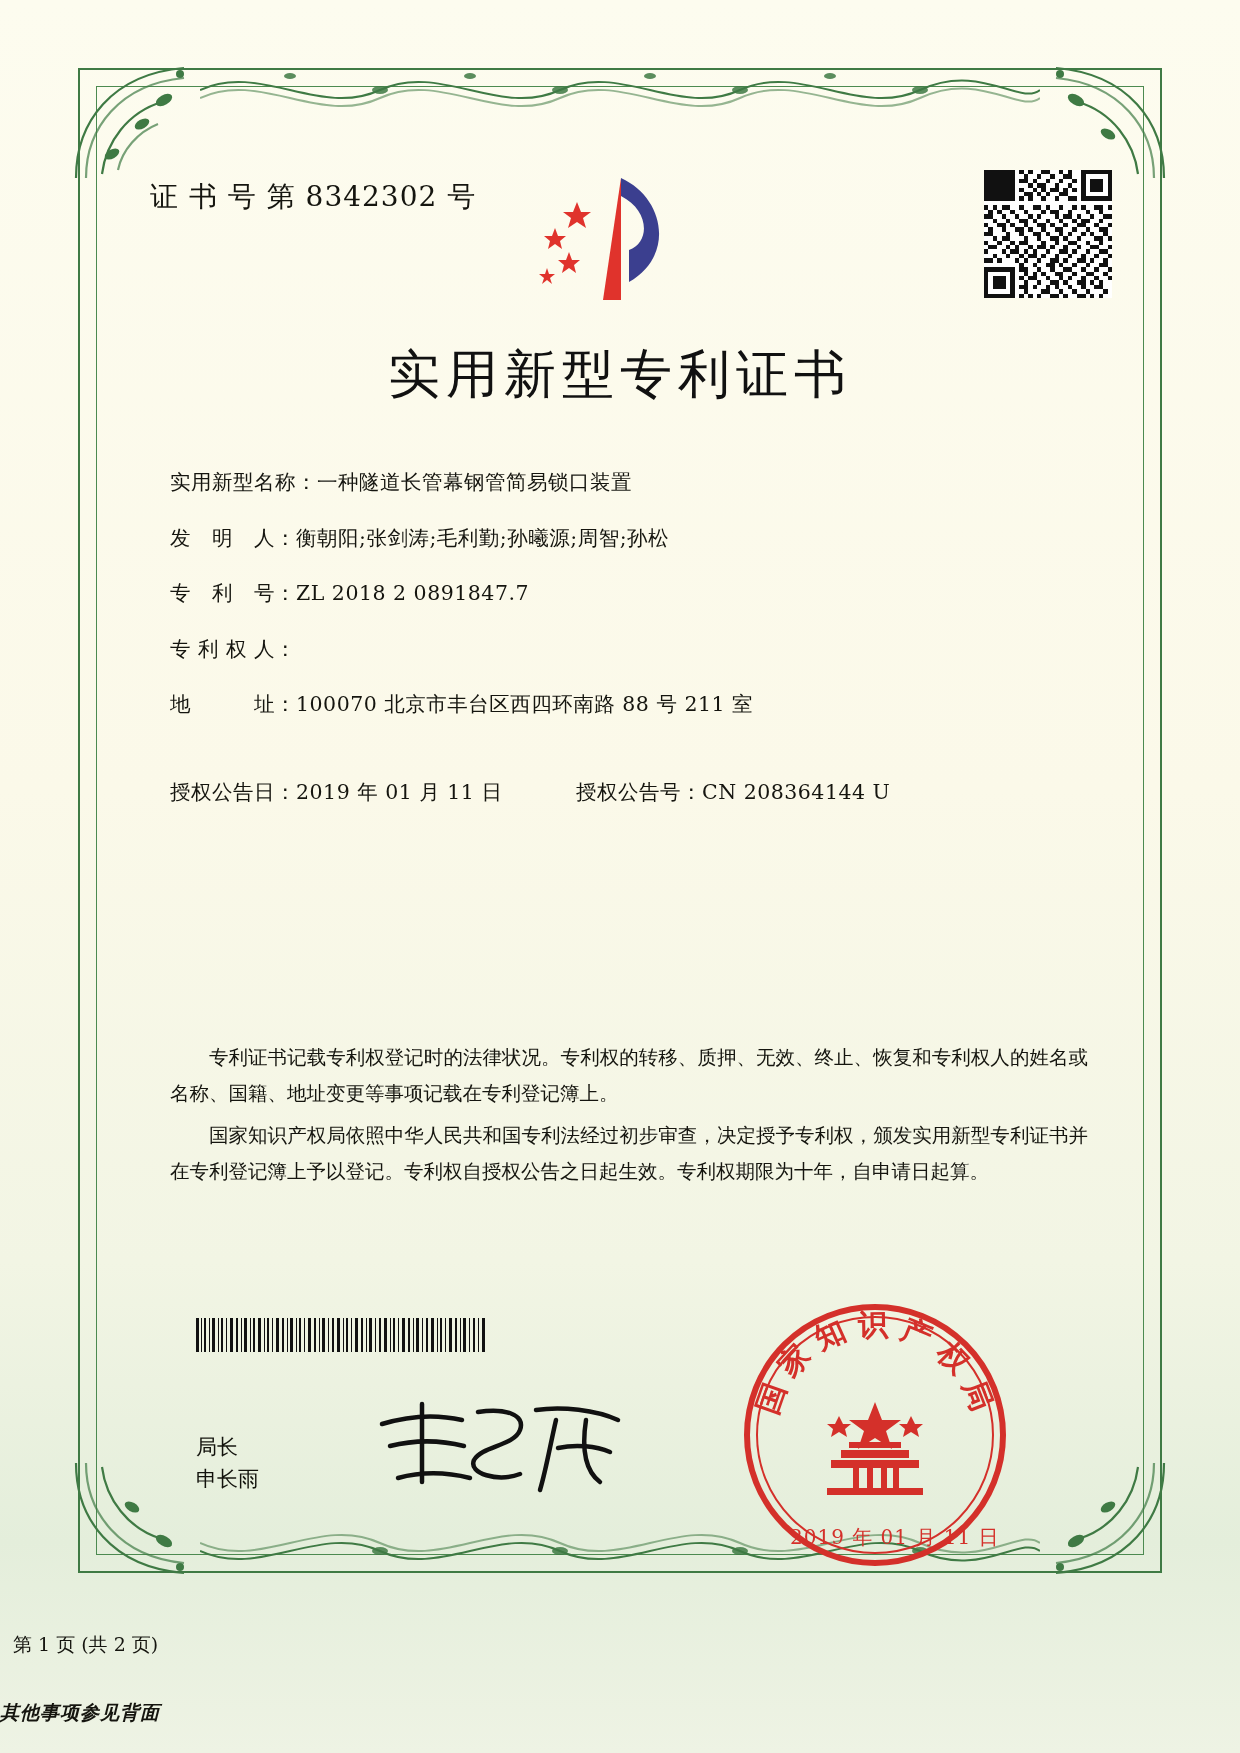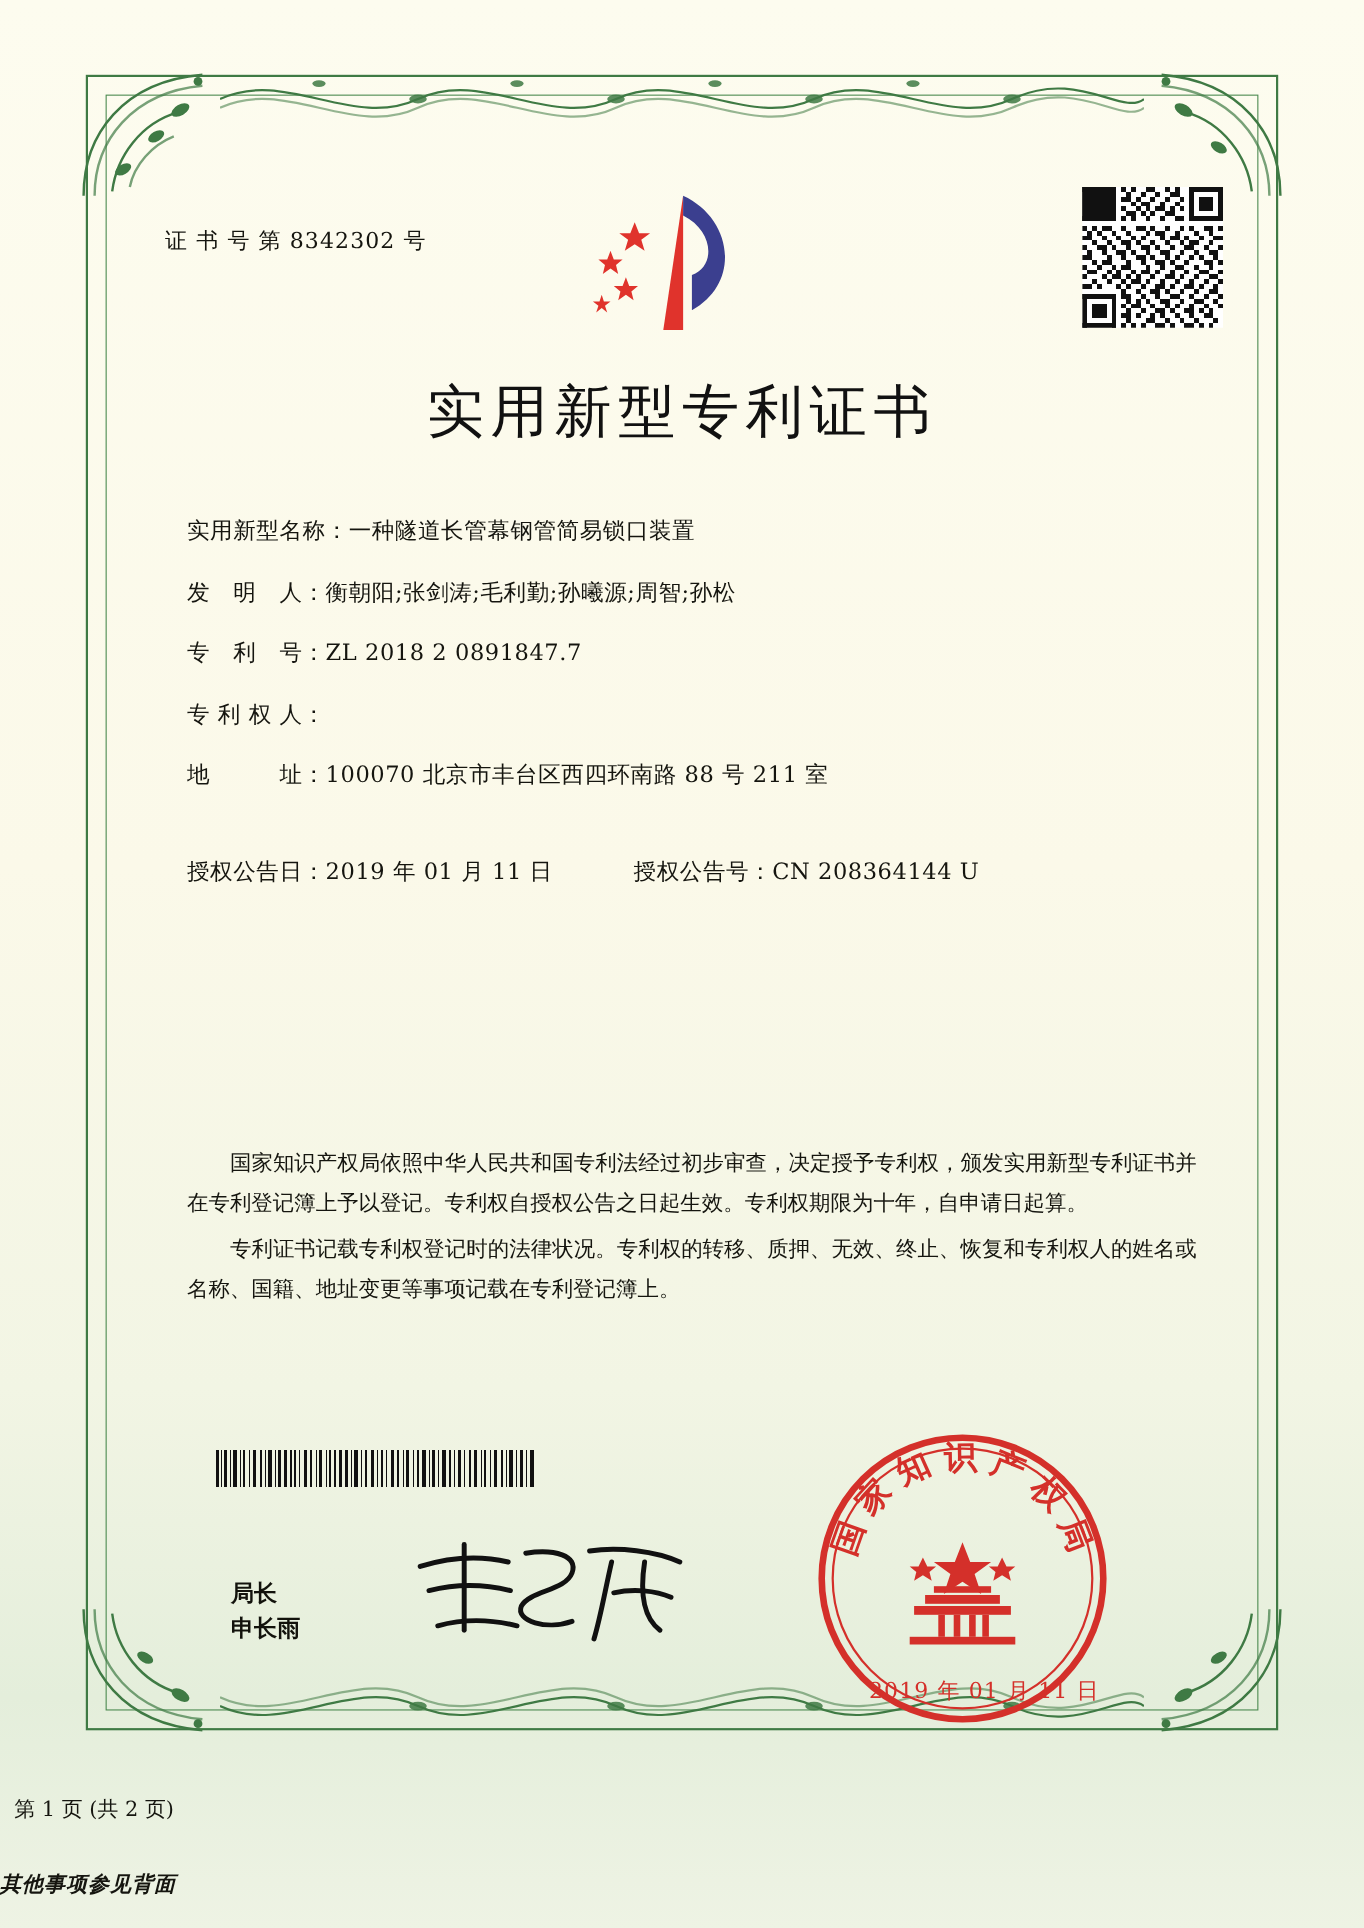--- a/index.html
+++ b/index.html
@@ -69,25 +69,24 @@
     height: 58px;
     pointer-events: none;
     transform: scaleY(-1);
   }
 
   
   .cert-no {
     position: absolute;
     left: 150px;
     top: 178px;
-    font-size: 20px;
+    font-size: 28px;
     letter-spacing: 1px;
     color: #15150f;
     font-family: "DejaVu Serif", "Liberation Serif", serif;
-    margin-top: 27px;
   }
   .qr {
     position: absolute;
     right: 128px;
     top: 170px;
     width: 128px;
     height: 128px;
   }
   .qr svg { display:block; }
 
@@ -170,24 +169,24 @@
     left: 196px;
     top: 1318px;
     width: 290px;
     height: 34px;
   }
   .barcode svg { display:block; }
 
   
   .sig-block {
     position: absolute;
-    left: 210px;
+    left: 196px;
     top: 1432px;
     font-size: 21px;
-    font-weight: bold;
+    font-weight: normal;
     line-height: 1.5;
     color: #12120c;
   }
   .signature {
     position: absolute;
     left: 370px;
     top: 1390px;
     width: 260px;
     height: 110px;
   }
@@ -609,22 +608,22 @@
     </div>
     <div class="field-row two-col">
       <span class="field-label">授权公告日：</span>
       <span class="field-value">2019 年 01 月 11 日</span>
       <span class="field-label2">授权公告号：</span>
       <span class="field-value2">CN 208364144 U</span>
     </div>
   </div>
 
   <div class="paras">
+    <p>专利证书记载专利权登记时的法律状况。专利权的转移、质押、无效、终止、恢复和专利权人的姓名或名称、国籍、地址变更等事项记载在专利登记簿上。</p>
     <p>国家知识产权局依照中华人民共和国专利法经过初步审查，决定授予专利权，颁发实用新型专利证书并在专利登记簿上予以登记。专利权自授权公告之日起生效。专利权期限为十年，自申请日起算。</p>
-    <p>专利证书记载专利权登记时的法律状况。专利权的转移、质押、无效、终止、恢复和专利权人的姓名或名称、国籍、地址变更等事项记载在专利登记簿上。</p>
   </div>
 
   <div class="barcode">
     <svg width="290" height="34" viewBox="0 0 290 34" shape-rendering="crispEdges">
       <g fill="#111">
         <rect x="0" y="0" width="3" height="34"></rect>
           <rect x="5" y="0" width="1" height="34"></rect>
         <rect x="8" y="0" width="2" height="34"></rect>
           <rect x="13" y="0" width="1" height="34"></rect>
         <rect x="16" y="0" width="3" height="34"></rect>

